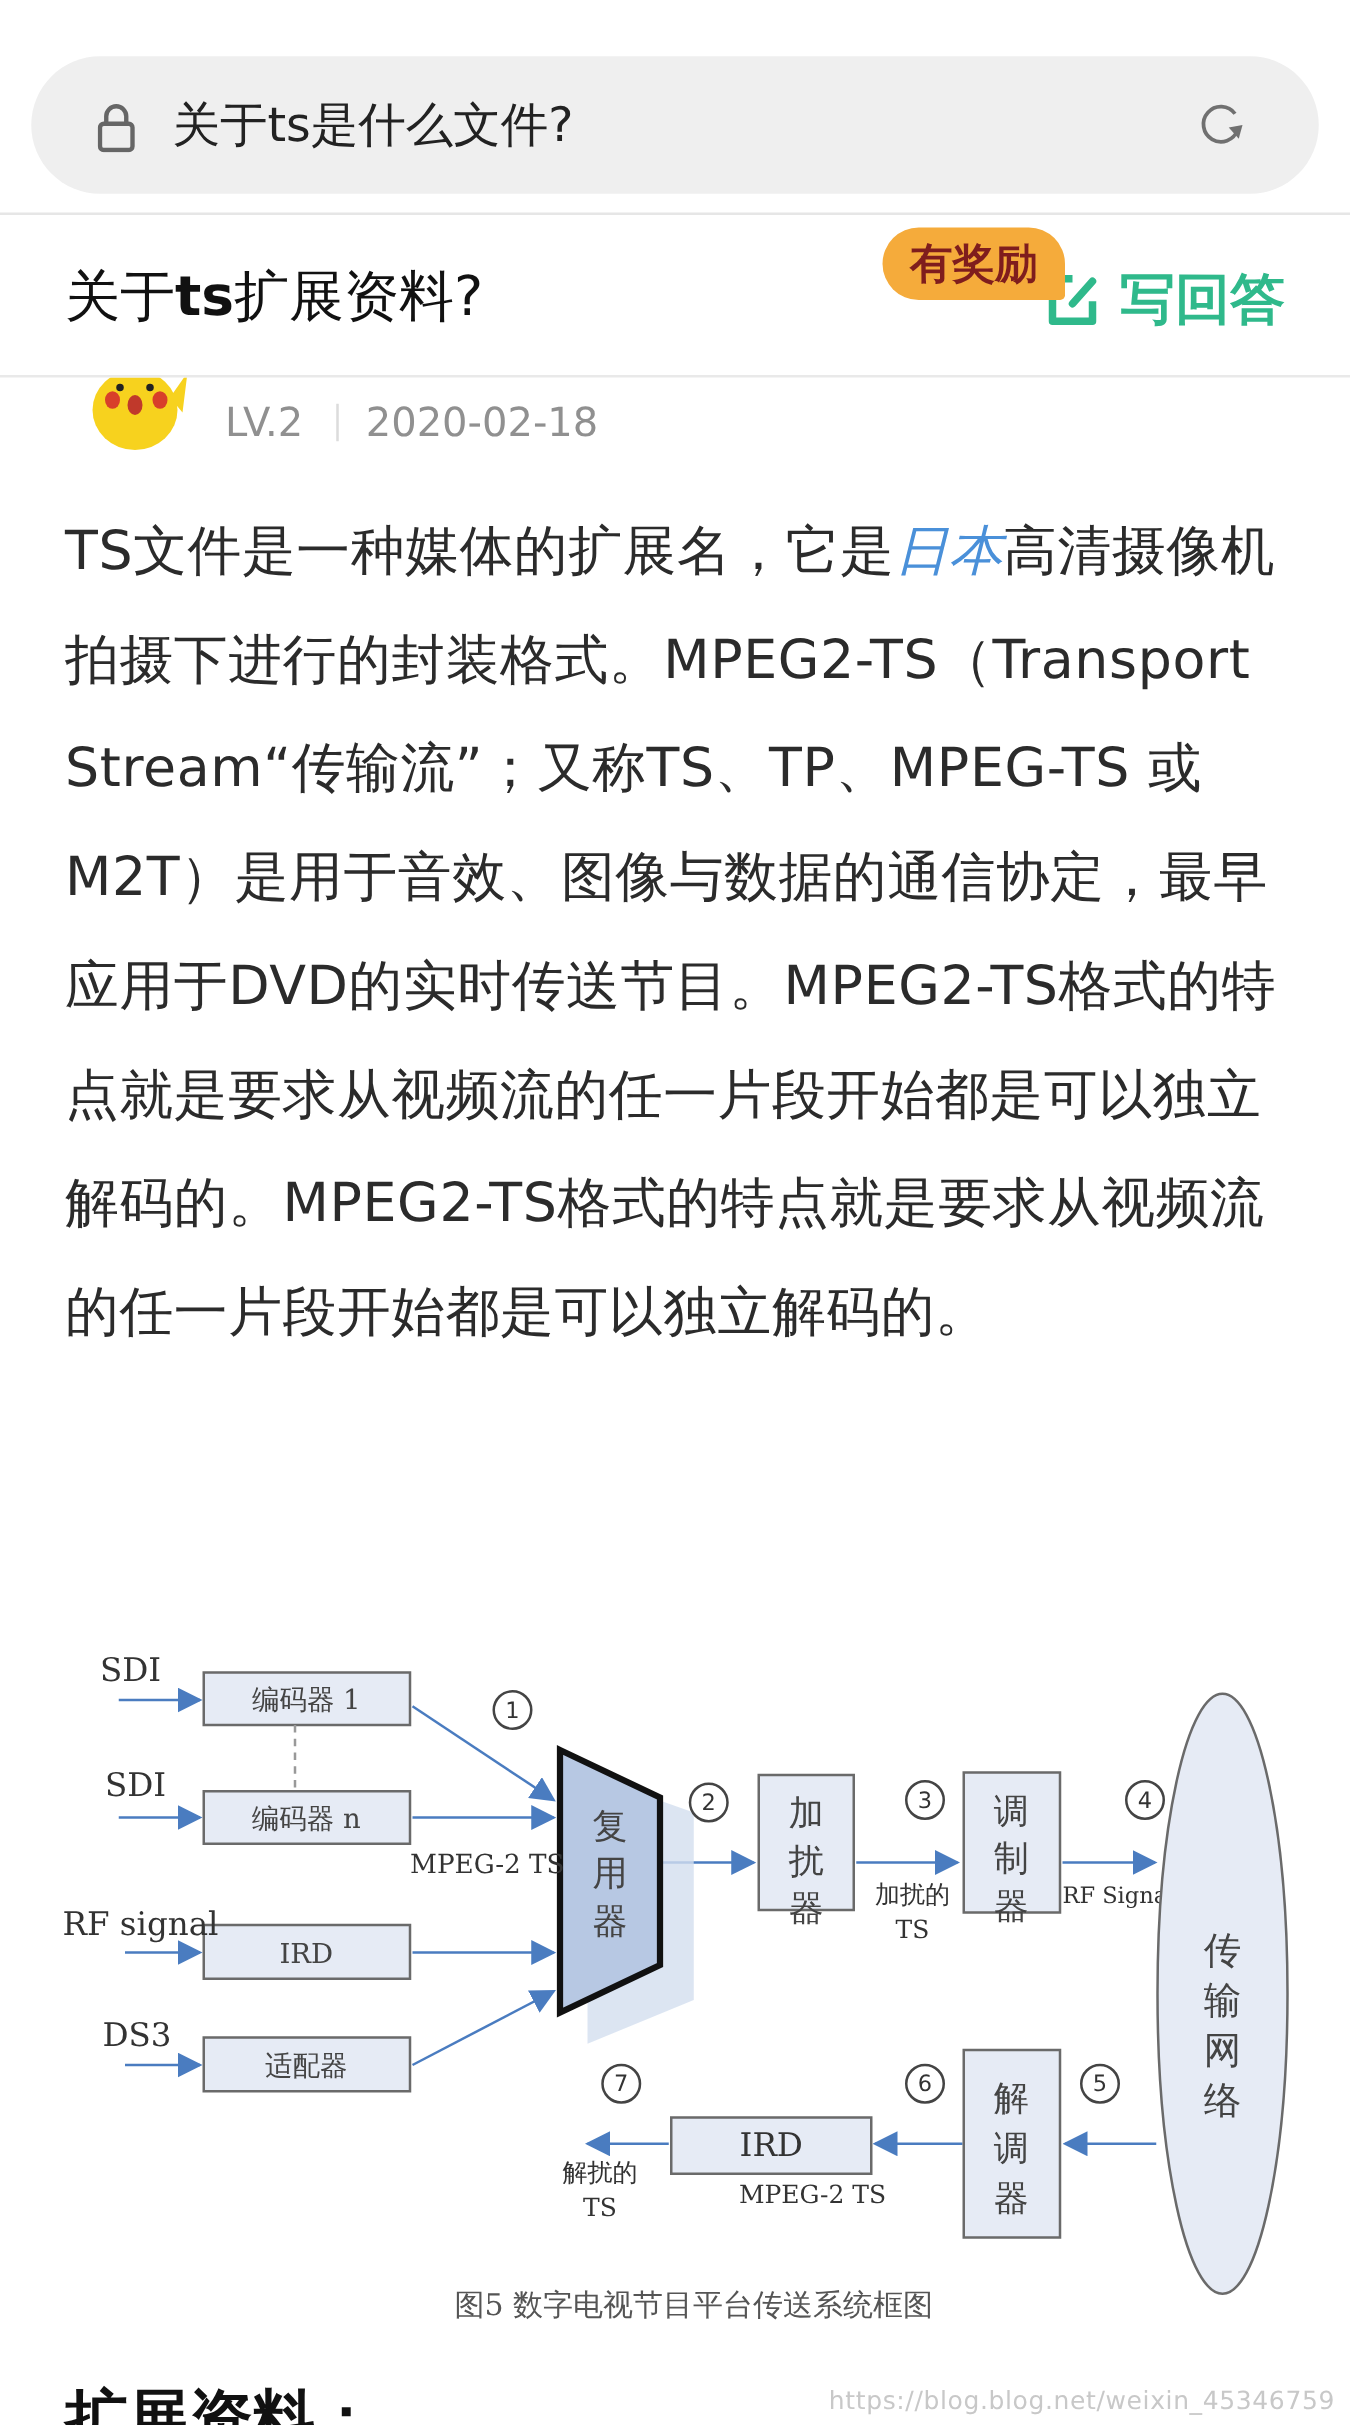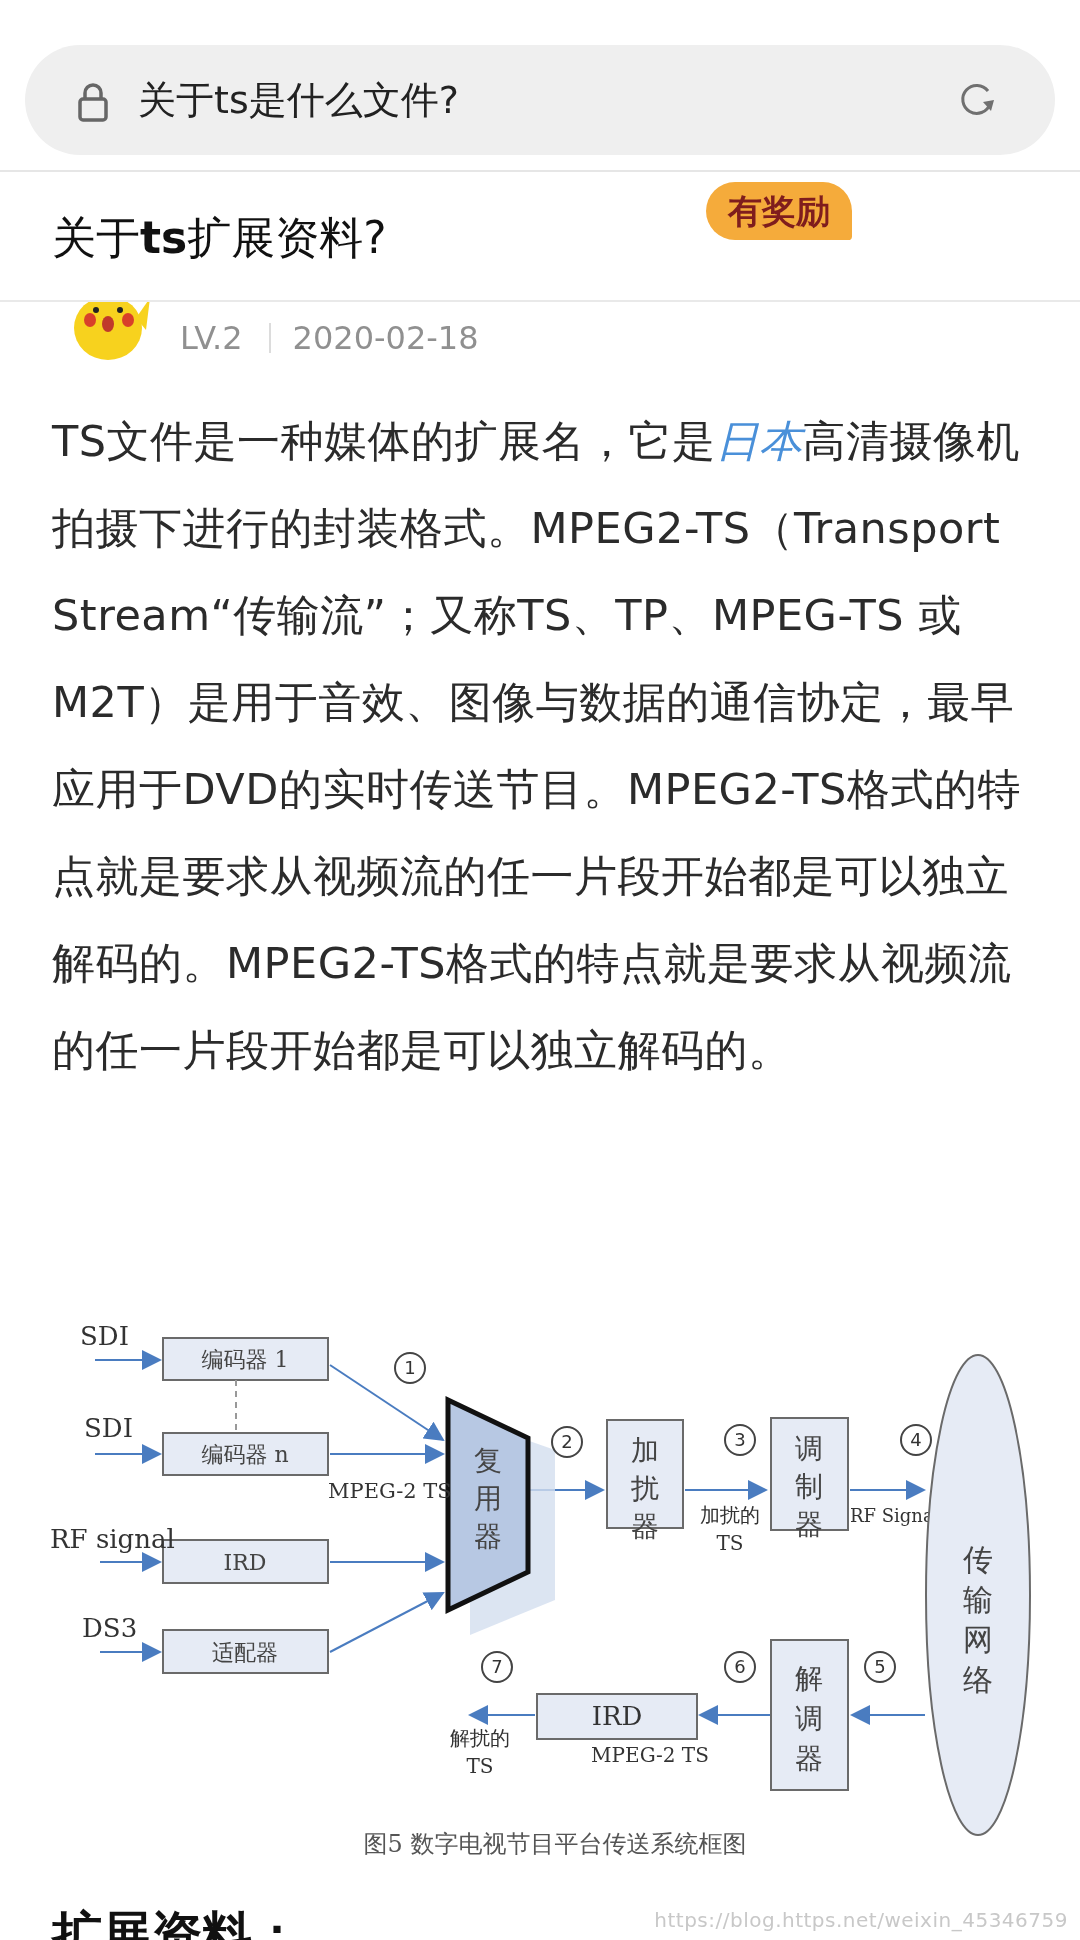--- a/index.html
+++ b/index.html
@@ -65,20 +65,27 @@
 <div class="search-text">关于ts是什么文件?</div>
 <svg class="reload-icon" viewBox="0 0 44 44">
   <path d="M35 26 A14 14 0 1 1 33 13" fill="none" stroke="#707070" stroke-width="3"></path>
   <polygon points="28,24 39,22 36,33" fill="#707070"></polygon>
 </svg>
 <div class="top-divider"></div>
 
 <div class="q-header">
   <div class="q-title"><span>关于</span><b>ts</b><span>扩展资料?</span></div>
   <div class="reward-badge">有奖励</div>
+  <div class="answer-button">
+    <svg class="answer-icon" viewBox="0 0 46 46">
+      <path d="M22 6 H6 V40 H38 V24" fill="none" stroke="#2fb98b" stroke-width="6" stroke-linejoin="round"></path>
+      <path d="M22 26 L38 8" stroke="#2fb98b" stroke-width="6" stroke-linecap="round"></path>
+    </svg>
+    <span class="answer-label">写回答</span>
+  </div>
 </div>
 
 <div class="avatar">
   <svg width="110" height="110" viewBox="0 0 110 110">
     <ellipse cx="58" cy="70" rx="34" ry="32" fill="#f7d21e"></ellipse>
     <ellipse cx="40" cy="62" rx="6" ry="7" fill="#d8402a"></ellipse>
     <ellipse cx="78" cy="62" rx="6" ry="7" fill="#d8402a"></ellipse>
     <ellipse cx="58" cy="66" rx="6" ry="8" fill="#c0392b"></ellipse>
     <circle cx="46" cy="52" r="3" fill="#222"></circle>
     <circle cx="70" cy="52" r="3" fill="#222"></circle>
@@ -171,13 +178,13 @@
     <text x="740" y="1446">3</text>
     <text x="916" y="1446">4</text>
     <text x="880" y="1673">5</text>
     <text x="740" y="1673">6</text>
     <text x="497" y="1673">7</text>
   </g>
   <text x="555" y="1852" font-size="24" fill="#555" text-anchor="middle">图5  数字电视节目平台传送系统框图</text>
 </svg>
 
 <div class="section-heading">扩展资料：</div>
-<div class="watermark">https://blog.https.net/weixin_45346759</div>
+<div class="watermark">https://blog.blog.net/weixin_45346759</div>
 
 </body></html>

